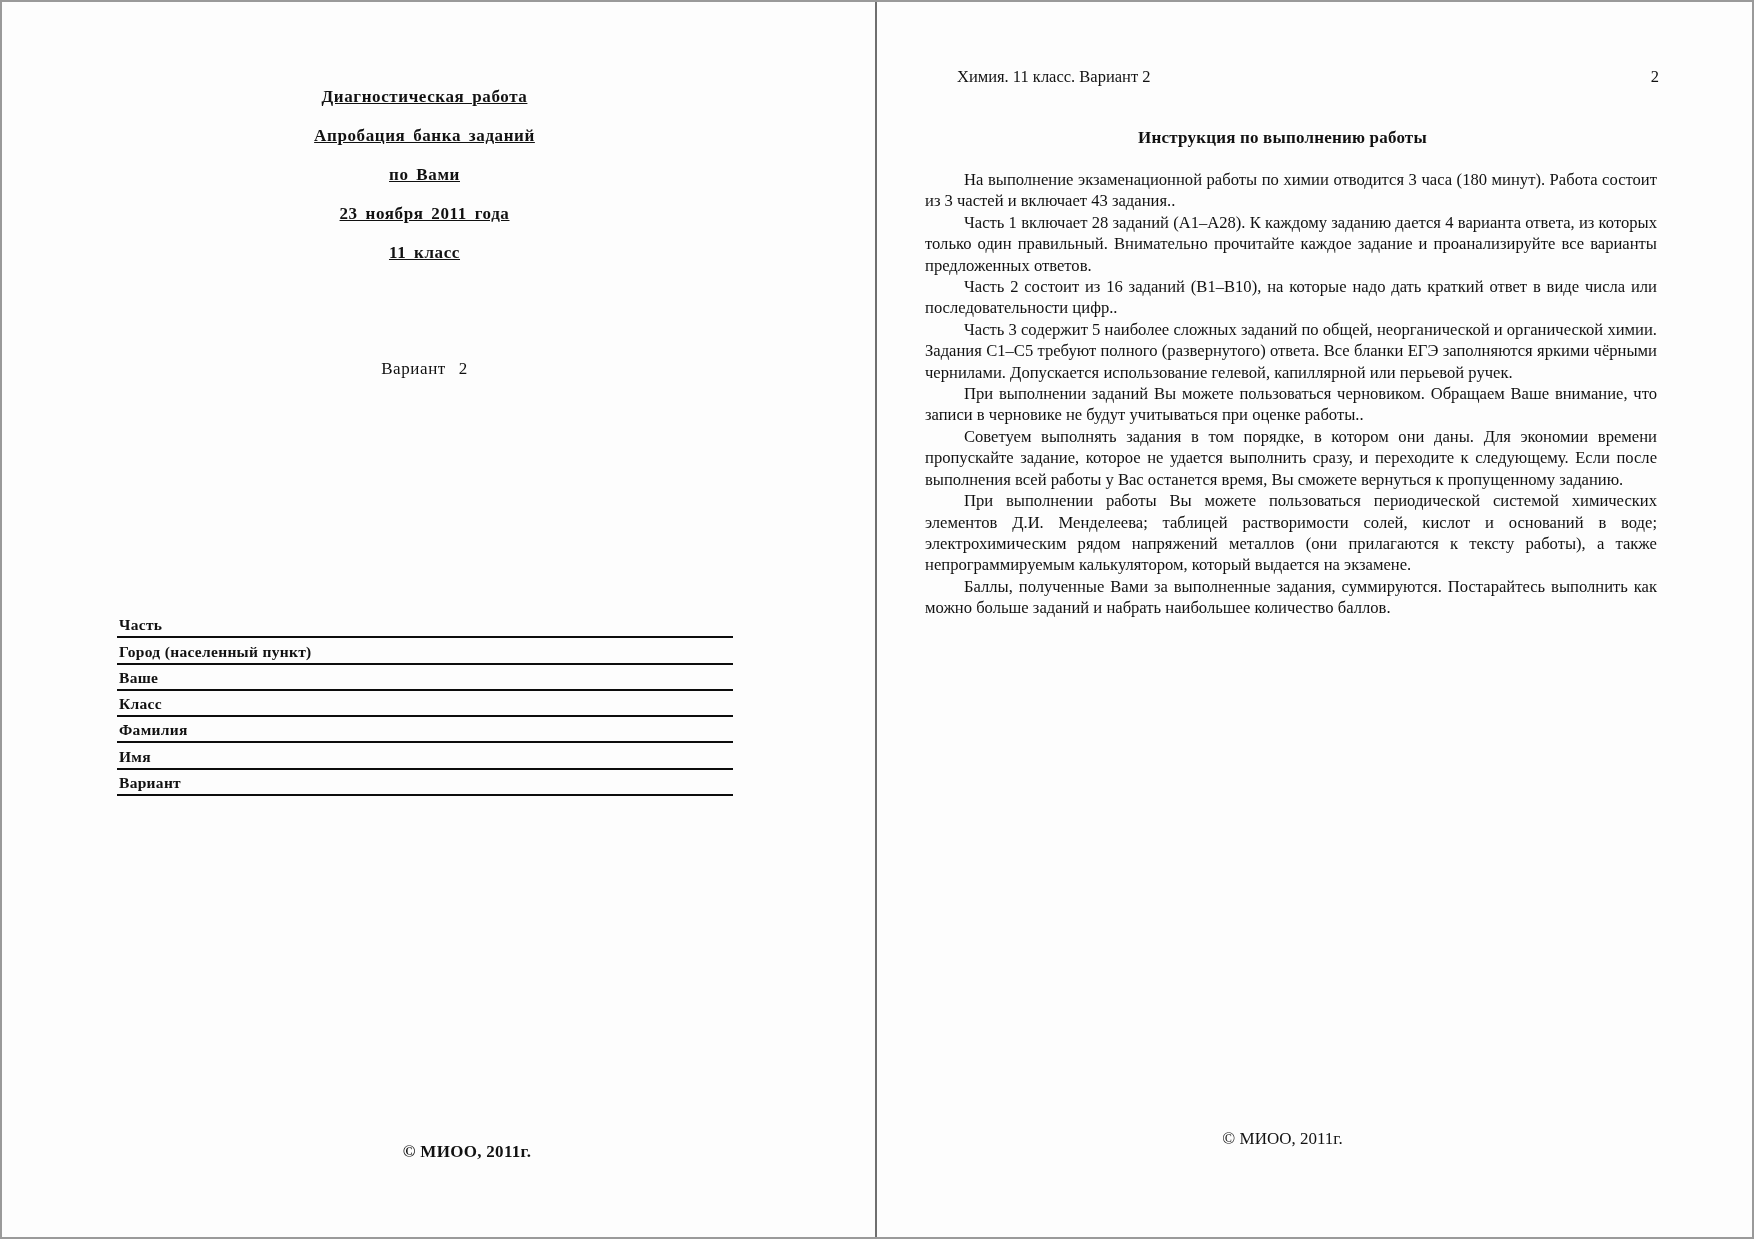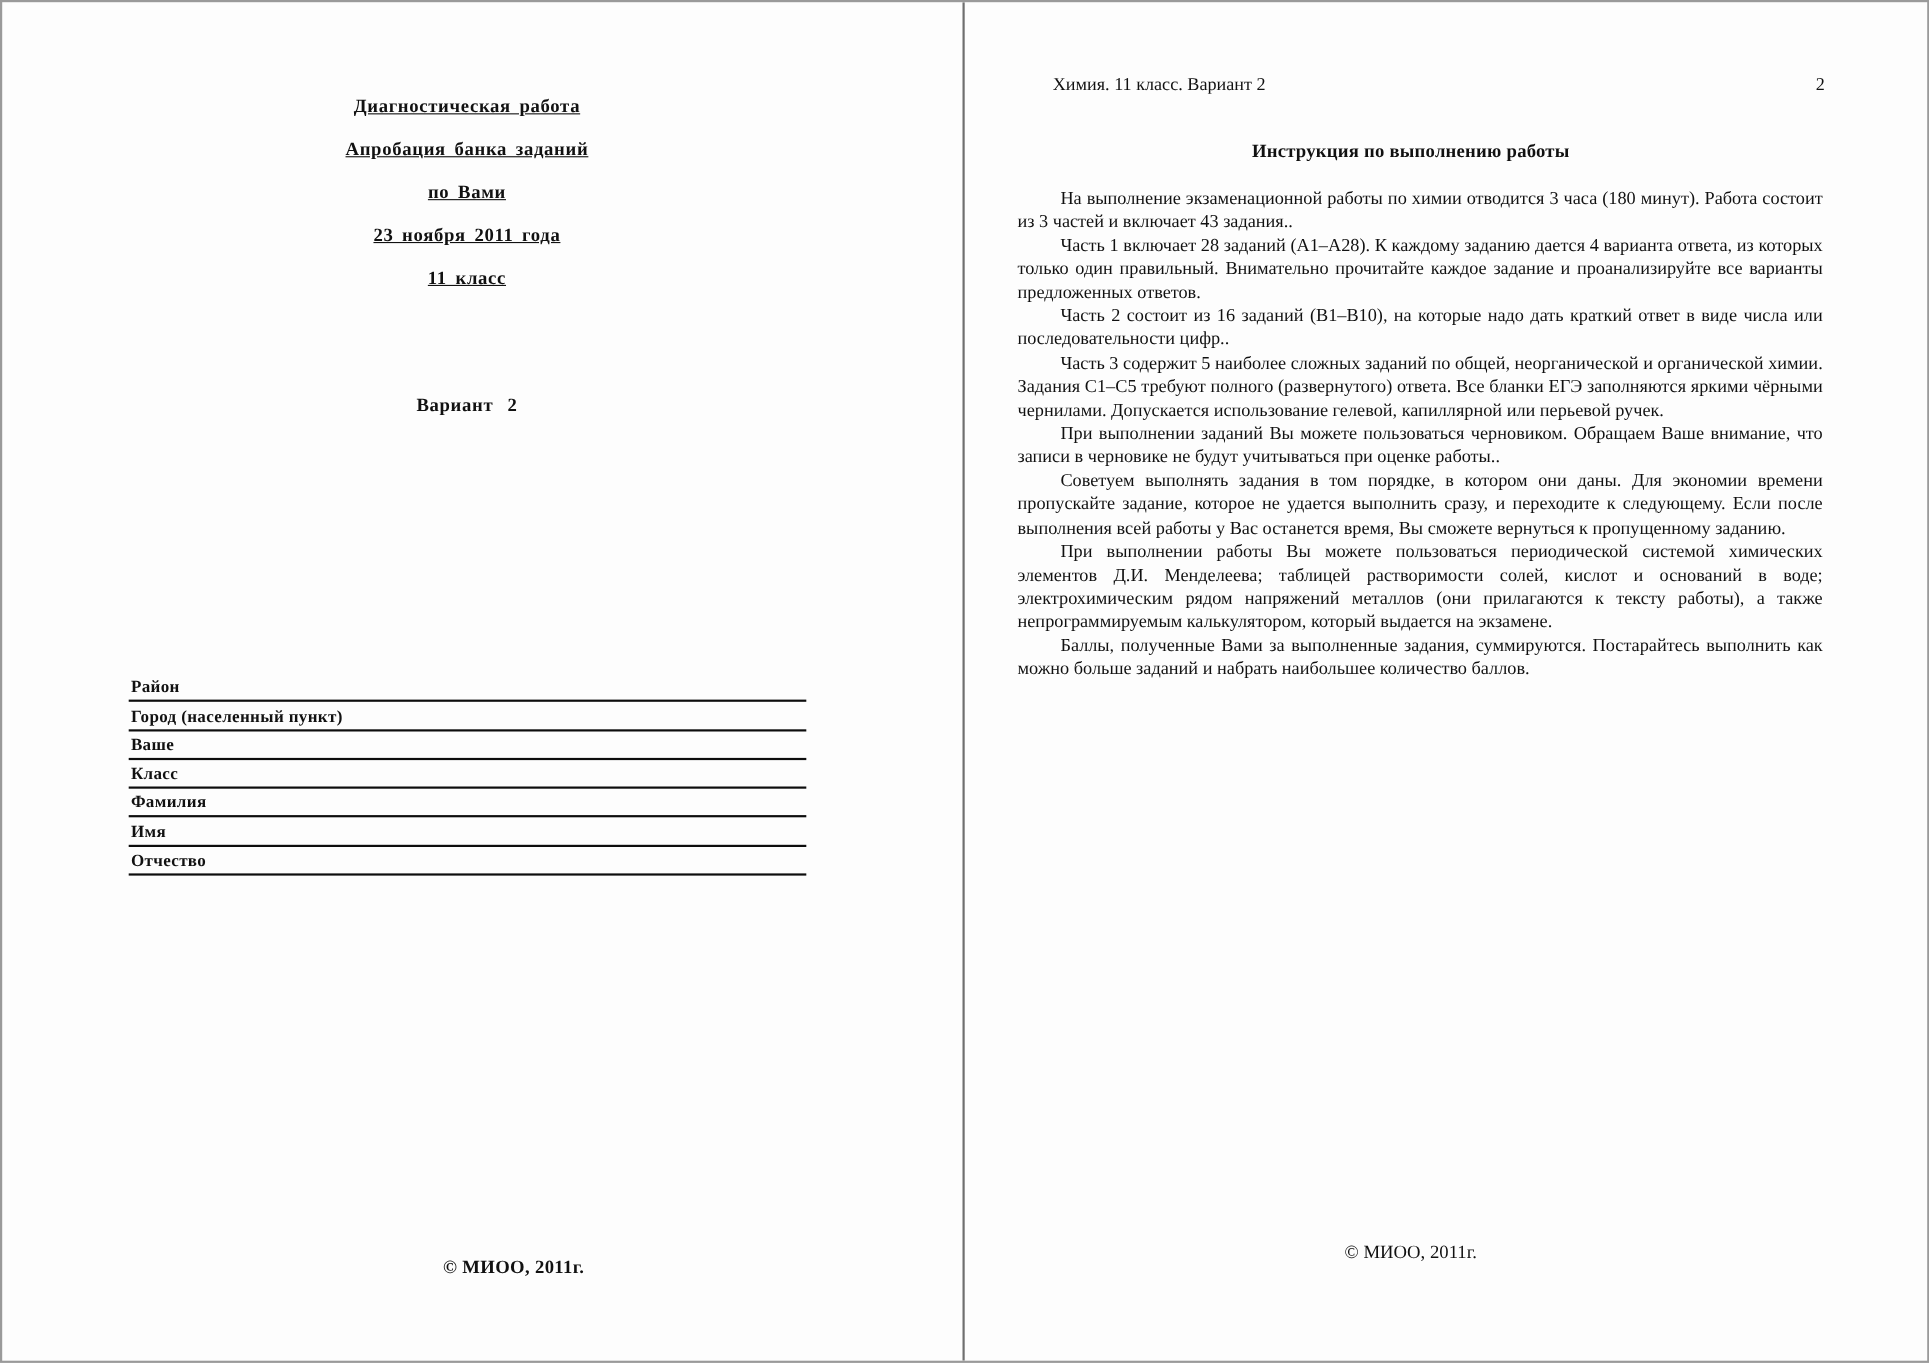--- a/index.html
+++ b/index.html
@@ -29,21 +29,21 @@
     margin:0 0 17px 0;
     font-size:17px;line-height:22px;
     font-weight:bold;
     letter-spacing:0.6px;
     word-spacing:3px;
     text-decoration:underline;
   }
   .variant-line{
     position:absolute;left:115px;top:357px;width:615px;
     text-align:center;
-    font-size:17px;font-weight:bold;
+    font-size:17px;font-weight:normal;
     letter-spacing:0.6px;word-spacing:8px;
   }
   .fields-block{position:absolute;left:115px;top:610px;width:616px;}
   .field-row{
     position:relative;
     height:26.3px;
     border-bottom:2px solid #0d0d0d;
     box-sizing:border-box;
   }
   .field-label{
@@ -106,39 +106,39 @@
       <p class="title-line">Апробация банка заданий</p>
       <p class="title-line">по Вами</p>
       <p class="title-line">23 ноября 2011 года</p>
       <p class="title-line">11 класс</p>
     </div>
 
     <div class="variant-line">Вариант 2</div>
 
     <div class="fields-block">
       <div class="field-row">
-        <span class="field-label">Район</span>
+        <span class="field-label">Часть</span>
       </div>
       <div class="field-row">
         <span class="field-label">Город (населенный пункт)</span>
       </div>
       <div class="field-row">
         <span class="field-label">Ваше</span>
       </div>
       <div class="field-row">
         <span class="field-label">Класс</span>
       </div>
       <div class="field-row">
         <span class="field-label">Фамилия</span>
       </div>
       <div class="field-row">
         <span class="field-label">Имя</span>
       </div>
       <div class="field-row">
-        <span class="field-label">Отчество</span>
+        <span class="field-label">Вариант</span>
       </div>
     </div>
 
     <div class="left-footer">© МИОО, 2011г.</div>
   </div>
 
   <div class="page-divider"></div>
 
   <div class="right-page">
 

